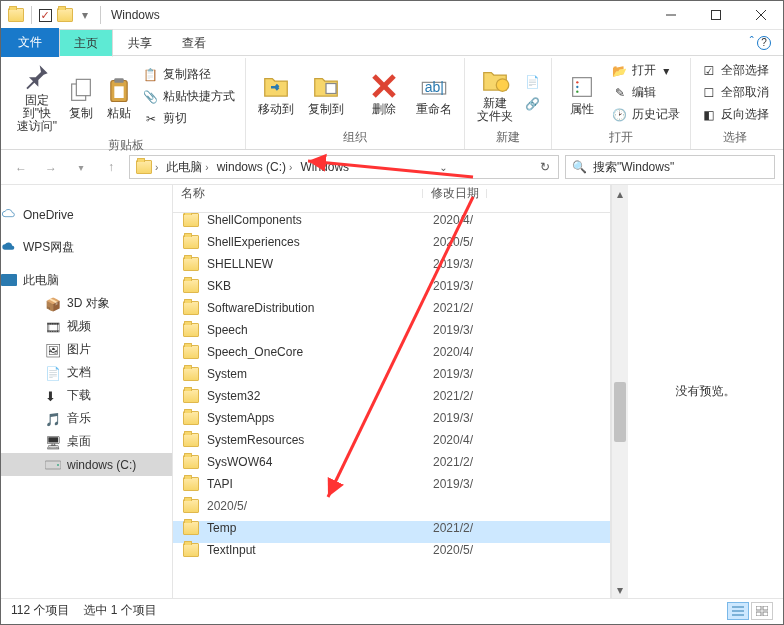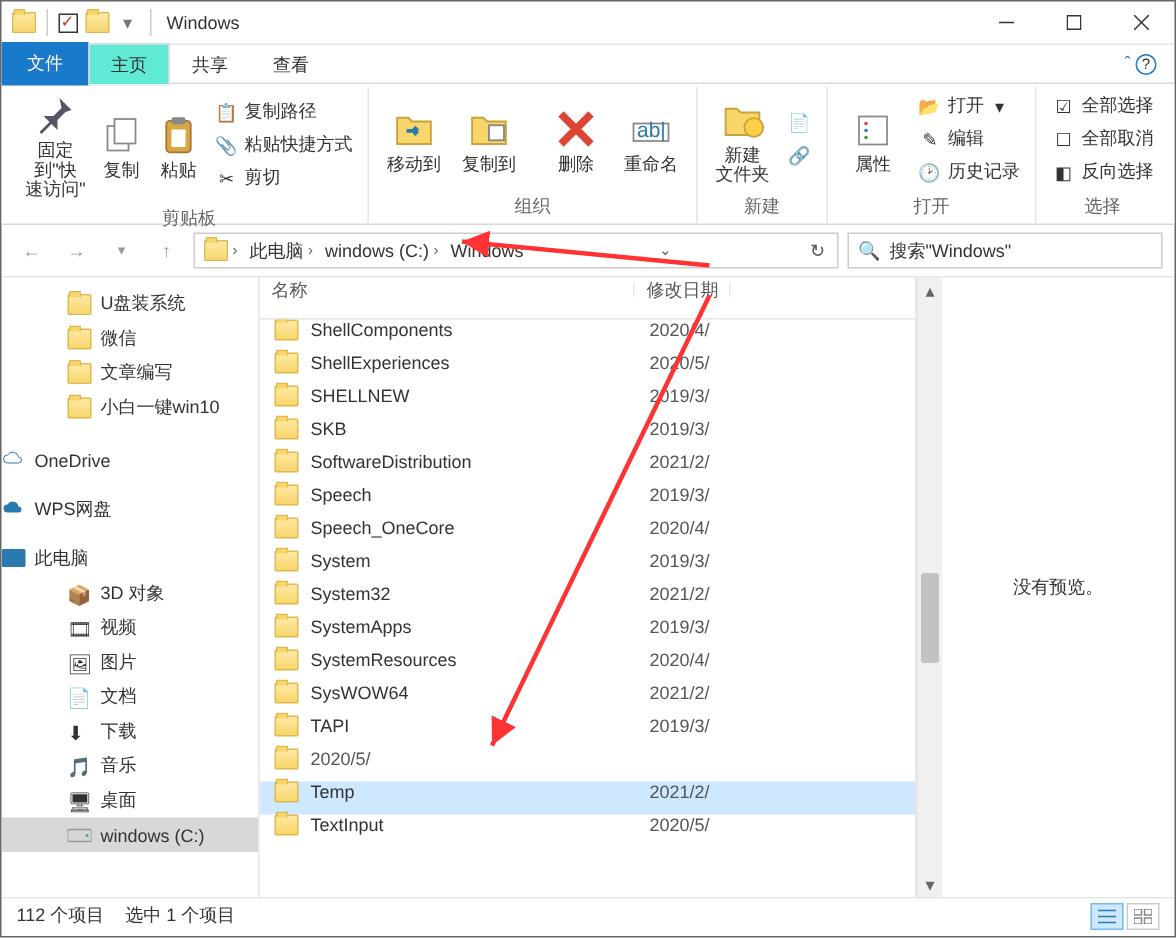--- a/index.html
+++ b/index.html
@@ -308,46 +308,20 @@
   </div>
   <div class="search">
     <span style="margin-right:6px">🔍</span>
     <span>搜索"Windows"</span>
   </div>
 </div>
 
 <div class="main">
 
   <div class="sidebar">
-    <div id="tree-quick">
-        <div class="tree-item l2">
-          <span class="ic">
-            <div class="folder-ic"></div>
-          </span>
-          <span>U盘装系统</span>
-        </div>
-        <div class="tree-item l2">
-          <span class="ic">
-            <div class="folder-ic"></div>
-          </span>
-          <span>微信</span>
-        </div>
-        <div class="tree-item l2">
-          <span class="ic">
-            <div class="folder-ic"></div>
-          </span>
-          <span>文章编写</span>
-        </div>
-        <div class="tree-item l2">
-          <span class="ic">
-            <div class="folder-ic"></div>
-          </span>
-          <span>小白一键win10</span>
-        </div>
-      </div>
     <div style="height:12px"></div>
     <div class="tree-item">
         <span class="ic"><svg viewBox="0 0 24 16" width="16" height="12">
             <path d="M6 12a4 4 0 010-8 6 6 0 0111 2 3 3 0 010 6H6z" fill="#fff" stroke="#2a7ab0"></path>
           </svg></span>
         <span>OneDrive</span>
       </div>
     <div style="height:10px"></div>
     <div class="tree-item">
         <span class="ic"><svg viewBox="0 0 24 16" width="16" height="12">

